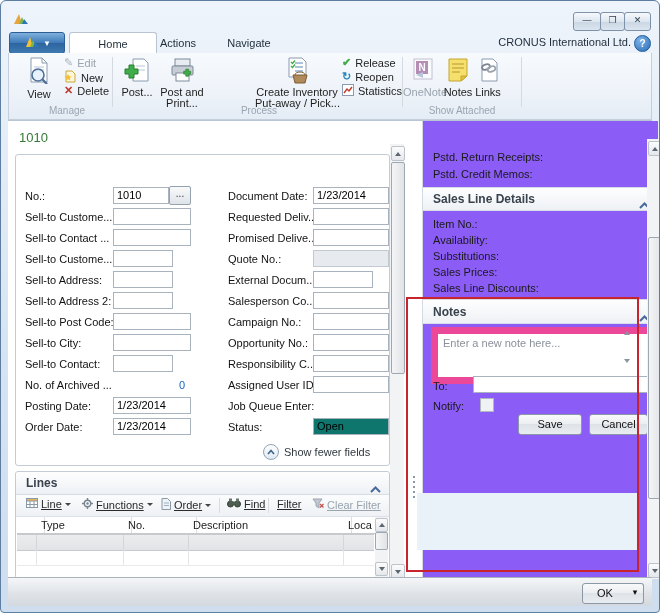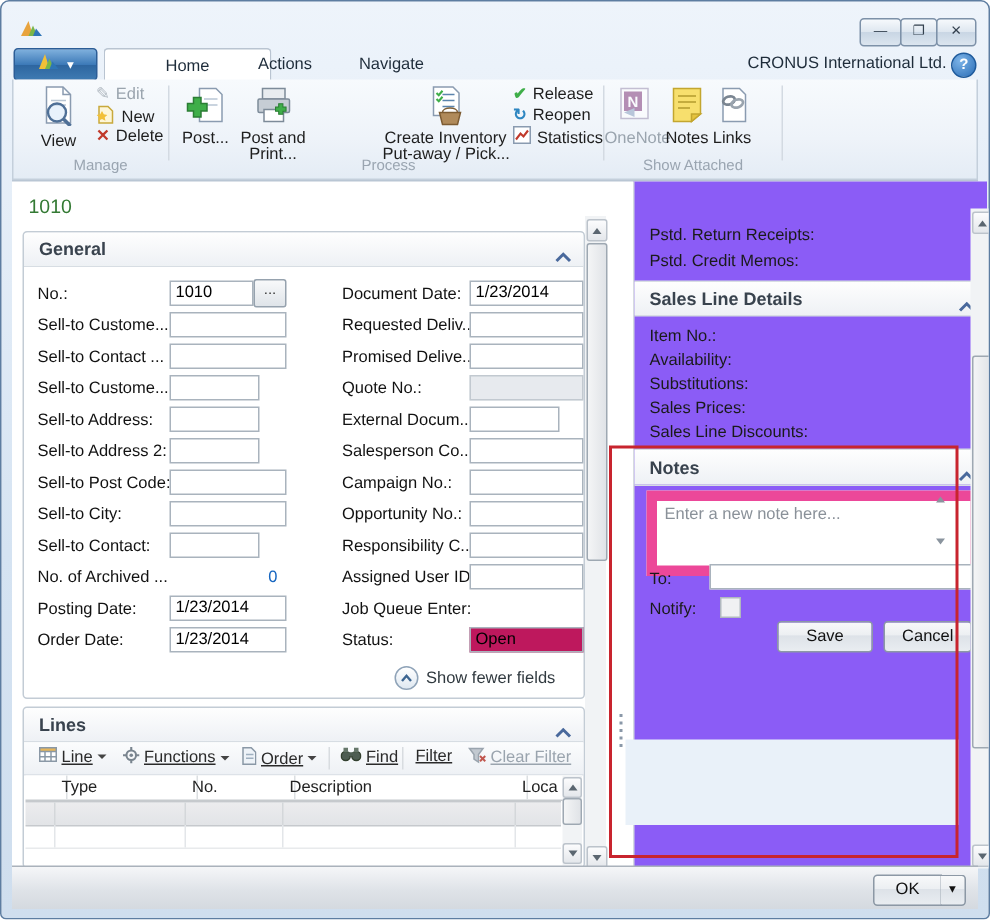--- a/index.html
+++ b/index.html
@@ -9,21 +9,21 @@
        background:linear-gradient(#eef4fb,#d5e3f2 60%,#cfdeee);overflow:hidden;}
   
   .title-text{font-size:12px;color:#1b2a3a;white-space:nowrap;}
   .winbtn{position:absolute;top:11px;height:17px;border:1px solid #7d91a8;border-radius:3px;
           background:linear-gradient(#f6f9fc,#dde6ef 50%,#c9d6e4 51%,#dbe5ef);
           font-size:9px;color:#33404e;text-align:center;line-height:15px;cursor:default;}
   
   .appbtn{position:absolute;left:8px;top:31px;width:54px;height:20px;border:1px solid #2c5d96;border-radius:3px;
           background:linear-gradient(#7fb0dd,#3d7ab8 50%,#2d659f 51%,#3e7ab2);display:flex;align-items:center;justify-content:center;gap:4px;}
   .appbtn .ar{color:#fff;font-size:9px;}
-  .tab{position:absolute;top:31px;height:21px;font-size:11px;color:#1e2c3a;display:flex;align-items:center;justify-content:center;padding:0 26px;}
+  .tab{position:absolute;top:31px;height:21px;font-size:11px;color:#1e2c3a;display:flex;align-items:center;justify-content:center;padding:0 14px;}
   .tab.active{background:#fff;border:1px solid #b9c4d1;border-bottom:none;border-radius:3px 3px 0 0;}
   .company{position:absolute;top:35px;right:28px;font-size:11px;color:#1e2c3a;}
   .helpc{position:absolute;top:34px;right:8px;width:15px;height:15px;border-radius:50%;
          background:radial-gradient(circle at 35% 30%,#7db4e8,#2a6db6);color:#fff;font-size:10px;font-weight:bold;
          text-align:center;line-height:15px;border:1px solid #1e5a9b;}
   
   .ribbon{position:absolute;left:7px;right:7px;top:52px;height:66px;background:linear-gradient(#f7fafd,#eef3f9 60%,#e4ecf5);
           border:1px solid #c4cfdb;border-top:none;}
   .rsep{position:absolute;top:4px;height:50px;width:1px;background:#d3dae2;}
   .glabel{position:absolute;top:52px;font-size:10px;color:#9aa5b1;text-align:center;}
@@ -34,21 +34,21 @@
   .content{position:absolute;left:7px;right:7px;top:119px;bottom:34px;background:#fff;border-top:1px solid #b9c6d4;}
   .rec-title{position:absolute;left:11px;top:9px;font-size:13px;color:#347a34;}
   .panel{position:absolute;border:1px solid #c3ccd5;border-radius:3px;background:#fff;}
   .panel-h{position:absolute;left:0;right:0;top:0;height:22px;border-bottom:1px solid #d7dde3;border-radius:3px 3px 0 0;
            background:linear-gradient(#fefefe,#eef1f5);}
   .panel-h .t{position:absolute;left:10px;top:4px;font-size:12px;font-weight:700;color:#39434e;}
   .chev{position:absolute;right:8px;top:7px;}
   .lbl{position:absolute;font-size:11px;color:#121212;white-space:nowrap;}
   .box{position:absolute;height:15px;border:1px solid #a9b3bd;background:#fff;font-size:11px;line-height:15px;padding:0 3px;color:#000;}
   .box.dis{background:#e7eaee;border-color:#c2c9d0;}
-  .box.grey{background:#be185d;}
+  .box.grey{background:#0f766e;}
   .ellip{position:absolute;height:17px;width:20px;border:1px solid #96a2ae;border-radius:2px;font-size:10px;line-height:13px;text-align:center;
          background:linear-gradient(#f8f9fa,#dfe4e9);color:#333;}
   .bluval{position:absolute;font-size:11px;color:#1666c0;text-align:right;}
   
   .tbtxt{font-size:11px;color:#2a2a2a;white-space:nowrap;display:flex;align-items:center;gap:3px;text-decoration:underline;}
   .tbsep{position:absolute;top:3px;height:15px;width:1px;background:#d8dce0;}
   .mini-arr{width:0;height:0;border-left:3px solid transparent;border-right:3px solid transparent;border-top:3.5px solid #444;}
   
   .gcell{position:absolute;font-size:11px;color:#222;padding:2px 4px;border-right:1px solid #dcdfe2;white-space:nowrap;overflow:hidden;}
   .grow-sel{background:linear-gradient(#ececee,#e2e4e7);border-top:1px solid #c6c9cd;border-bottom:1px solid #c6c9cd;}
@@ -240,26 +240,20 @@
       <span class="bigbtn-label" style="left:-5px;right:-5px;top:31px">Links</span>
     </div>
     <div class="rsep" style="left:512px"></div>
     <div class="glabel" style="left:398px;width:110px">Show Attached</div>
   </div>
 
   <div class="content">
     <div class="rec-title">1010</div>
 
     <div class="panel" style="left:7px;top:33px;width:373px;height:310px">
-      <div class="panel-h">
-        <span class="t">General</span>
-        <span class="chev"><svg width="11" height="7" viewBox="0 0 11 7">
-              <polyline points="1,6 5.5,1.5 10,6" fill="none" stroke="#49699c" stroke-width="2"></polyline>
-            </svg></span>
-      </div>
 
       <div class="lbl" style="left:9px;top:35px">No.:</div>
       <div class="box" style="left:97px;top:32px;width:48px">1010</div>
       <div class="ellip" style="left:153px;top:31px">...</div>
 
       <div class="lbl" style="left:9px;top:56px">Sell-to Custome...</div>
       <div class="box" style="left:97px;top:53px;width:70px"></div>
 
       <div class="lbl" style="left:9px;top:77px">Sell-to Contact ...</div>
       <div class="box" style="left:97px;top:74px;width:70px"></div>

